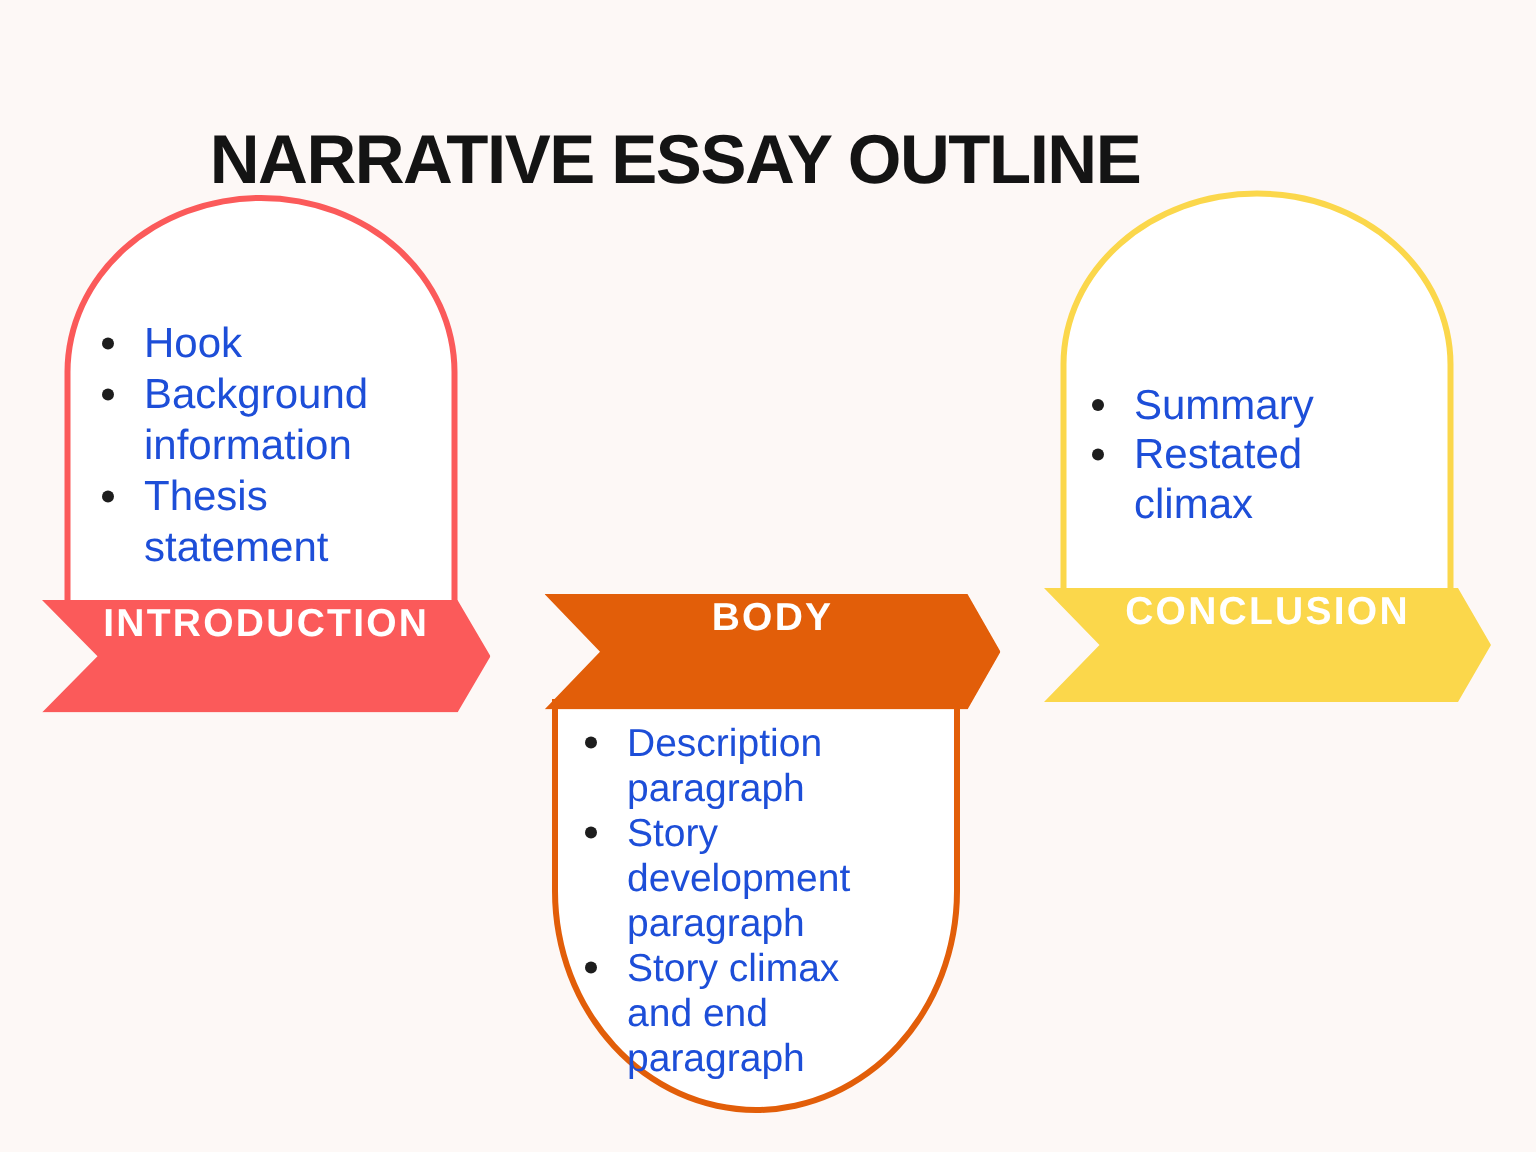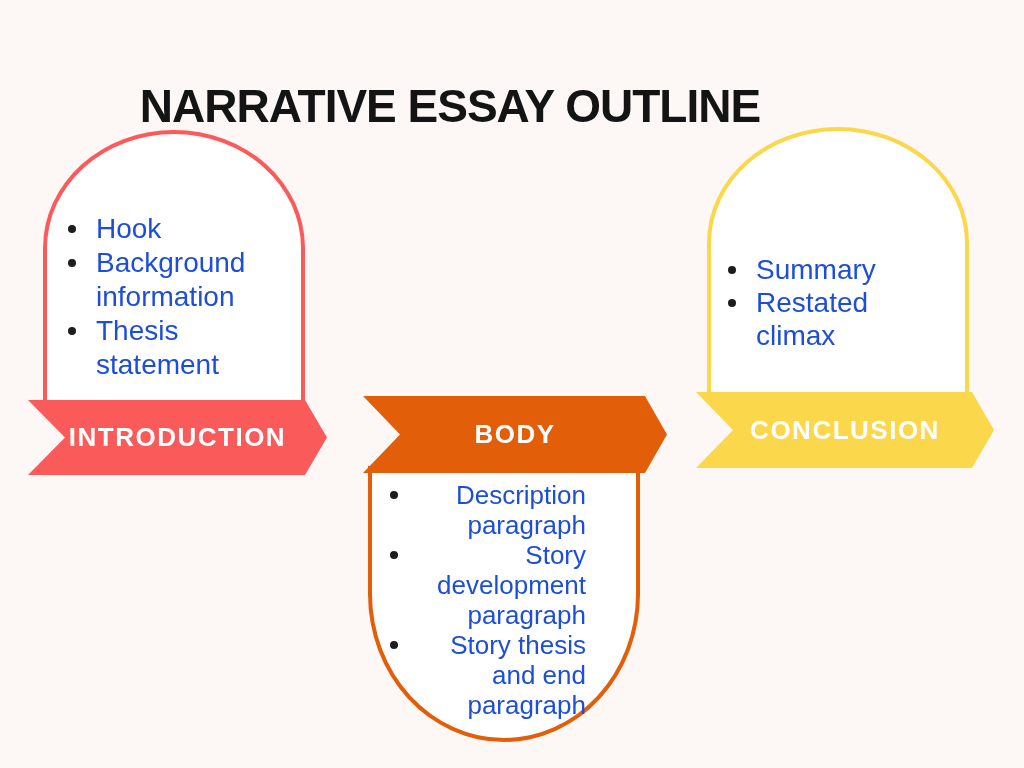--- a/index.html
+++ b/index.html
@@ -39,21 +39,21 @@
   .card.bodyc{
     left:368px; top:466px; width:272px; height:276px;
     border:4px solid #E25E09;
     border-radius:0 0 136px 136px / 0 0 148px 148px;
   }
   
   .banner{
     position:absolute;
     z-index:2;
     display:flex;
-    align-items:center;
+    align-items:flex-start;
     justify-content:center;
     clip-path: polygon(0% 0%, calc(100% - 22px) 0%, 100% 50%, calc(100% - 22px) 100%, 0% 100%, 37px 50%);
   }
   .banner .label{
     color:#FFFFFF;
     font-weight:700;
     font-size:26px;
     letter-spacing:1.5px;
   }
   .banner.intro{ left:28px;  top:400px; width:299px; height:75px; background:#FB5A5A; }
@@ -75,21 +75,21 @@
     flex:none;
     width:8px; height:8px;
     border-radius:50%;
     background:#1D1D1D;
   }
   .bullets.intro{ left:68px;  top:212px; font-size:28px; line-height:34px; }
   .bullets.intro .dot{ margin-top:13px; }
   .bullets.intro .bullet-text{ width:168px; }
   .bullets.bodyc{ left:390px; top:480px; font-size:26px; line-height:30px; }
   .bullets.bodyc .dot{ margin-top:11px; }
-  .bullets.bodyc .bullet-text{ width:168px;text-align:right; }
+  .bullets.bodyc .bullet-text{ width:168px; }
   .bullets.concl{ left:728px; top:242px; font-size:28px; line-height:33px;margin-top:11px; }
   .bullets.concl .dot{ margin-top:13px; }
   .bullets.concl .bullet-text{ width:168px; }
 </style>
 </head>
 <body>
 
 <div class="stage">
 
   <h1 class="title">NARRATIVE ESSAY OUTLINE</h1>
@@ -121,21 +121,21 @@
     <li>
       <span class="dot"></span>
       <span class="bullet-text">Description paragraph</span>
     </li>
     <li>
       <span class="dot"></span>
       <span class="bullet-text">Story development paragraph</span>
     </li>
     <li>
       <span class="dot"></span>
-      <span class="bullet-text">Story thesis and end paragraph</span>
+      <span class="bullet-text">Story climax and end paragraph</span>
     </li>
   </ul>
 
   <div class="card concl"></div>
   <ul class="bullets concl">
     <li>
       <span class="dot"></span>
       <span class="bullet-text">Summary</span>
     </li>
     <li>

